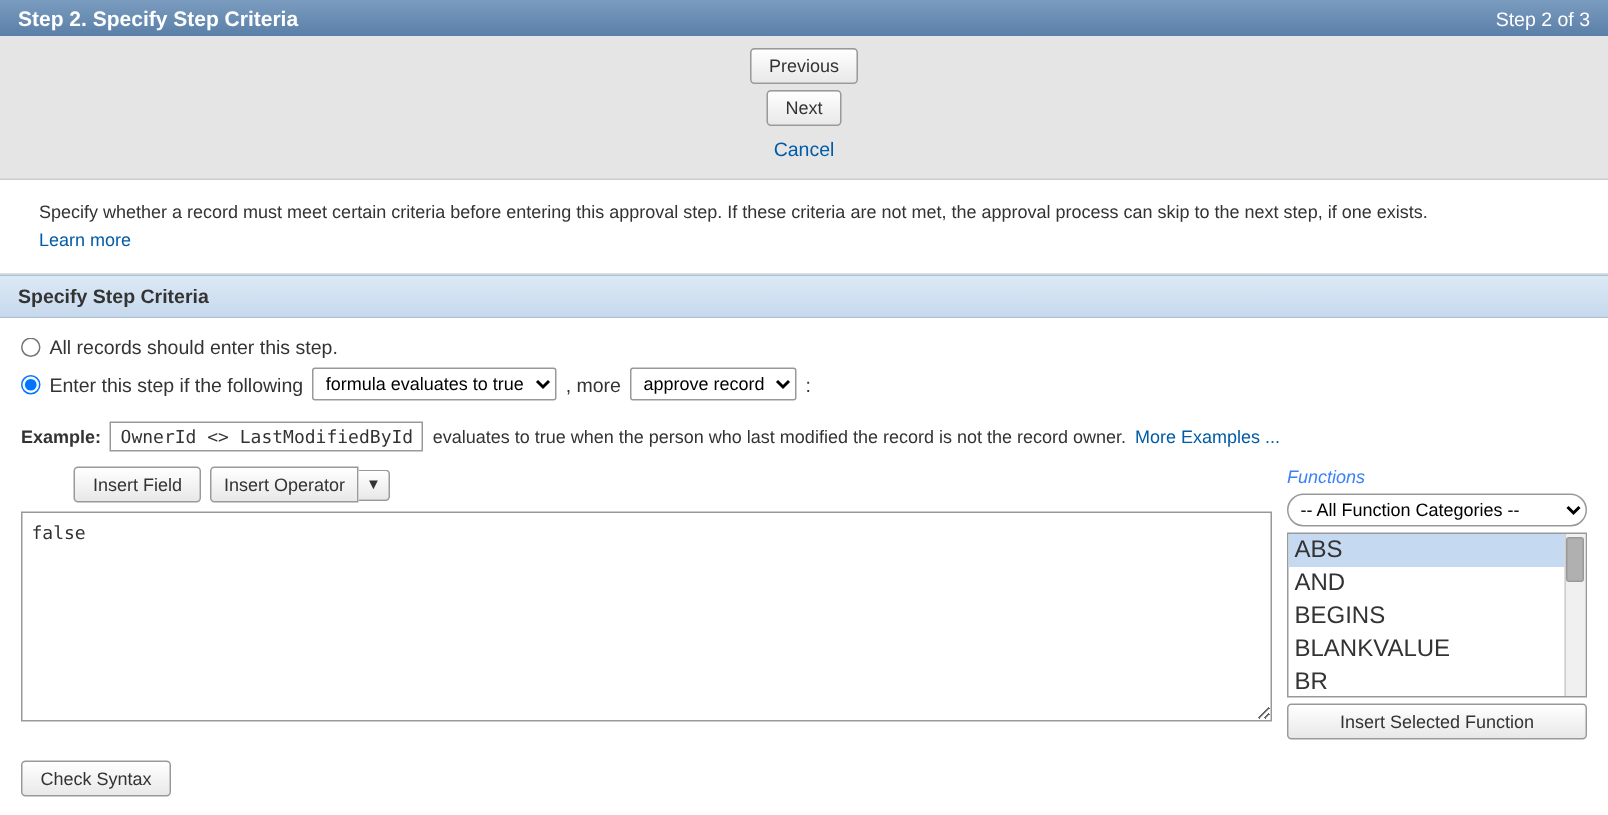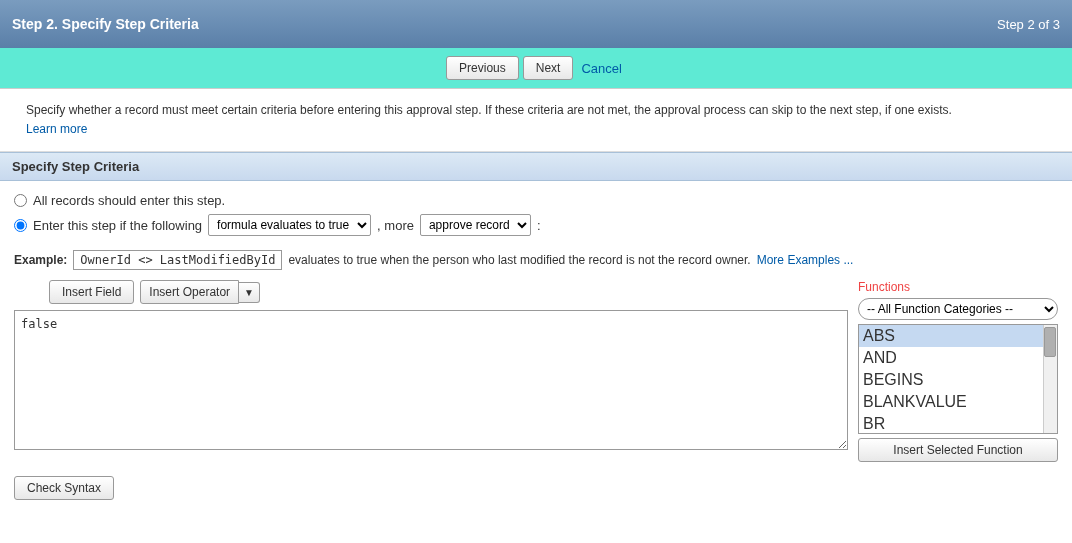--- a/index.html
+++ b/index.html
@@ -2,44 +2,45 @@
 <html><head>
   <meta charset="utf-8">
   <style>
     * { box-sizing: border-box; margin: 0; padding: 0; }
     body { font-family: Arial, sans-serif; font-size: 13px; background: #fff; color: #333; }
 
     
     .header-bar {
       background: linear-gradient(to bottom, #7a9cbf, #5a7fa8);
       color: #fff;
-      padding: 16px 12px;
+      padding: 4px 12px;
       display: flex;
       justify-content: space-between;
       align-items: center;
     }
     .header-bar .title {
       font-size: 14px;
       font-weight: bold;
       color: #fff;
     }
     .header-bar .step-info {
       font-size: 13px;
       color: #fff;
     }
 
     
     .top-actions {
-      background: #5eead4;
+      background: #e5e5e5;
       border-bottom: 1px solid #ccc;
       padding: 8px 12px;
       display: flex;
-      justify-content: center;
+      justify-content: flex-start;
       align-items: center;
       gap: 4px;
+      flex-direction: column;
     }
     .btn {
       background: linear-gradient(to bottom, #ffffff, #e8e8e8);
       border: 1px solid #999;
       border-radius: 3px;
       padding: 4px 12px;
       cursor: pointer;
       font-size: 12px;
       color: #333;
     }
@@ -153,21 +154,22 @@
     .formula-right {
       width: 200px;
       display: flex;
       flex-direction: column;
       gap: 4px;
     }
 
     .functions-label {
       font-size: 12px;
       font-weight: normal;
-      color: #ef4444;
+      color: #3b82f6;
+      font-style: italic;
     }
 
     
     .check-syntax-row {
       margin-top: 14px;
     }
 
     
     .scrollbar-container {
       position: relative;

